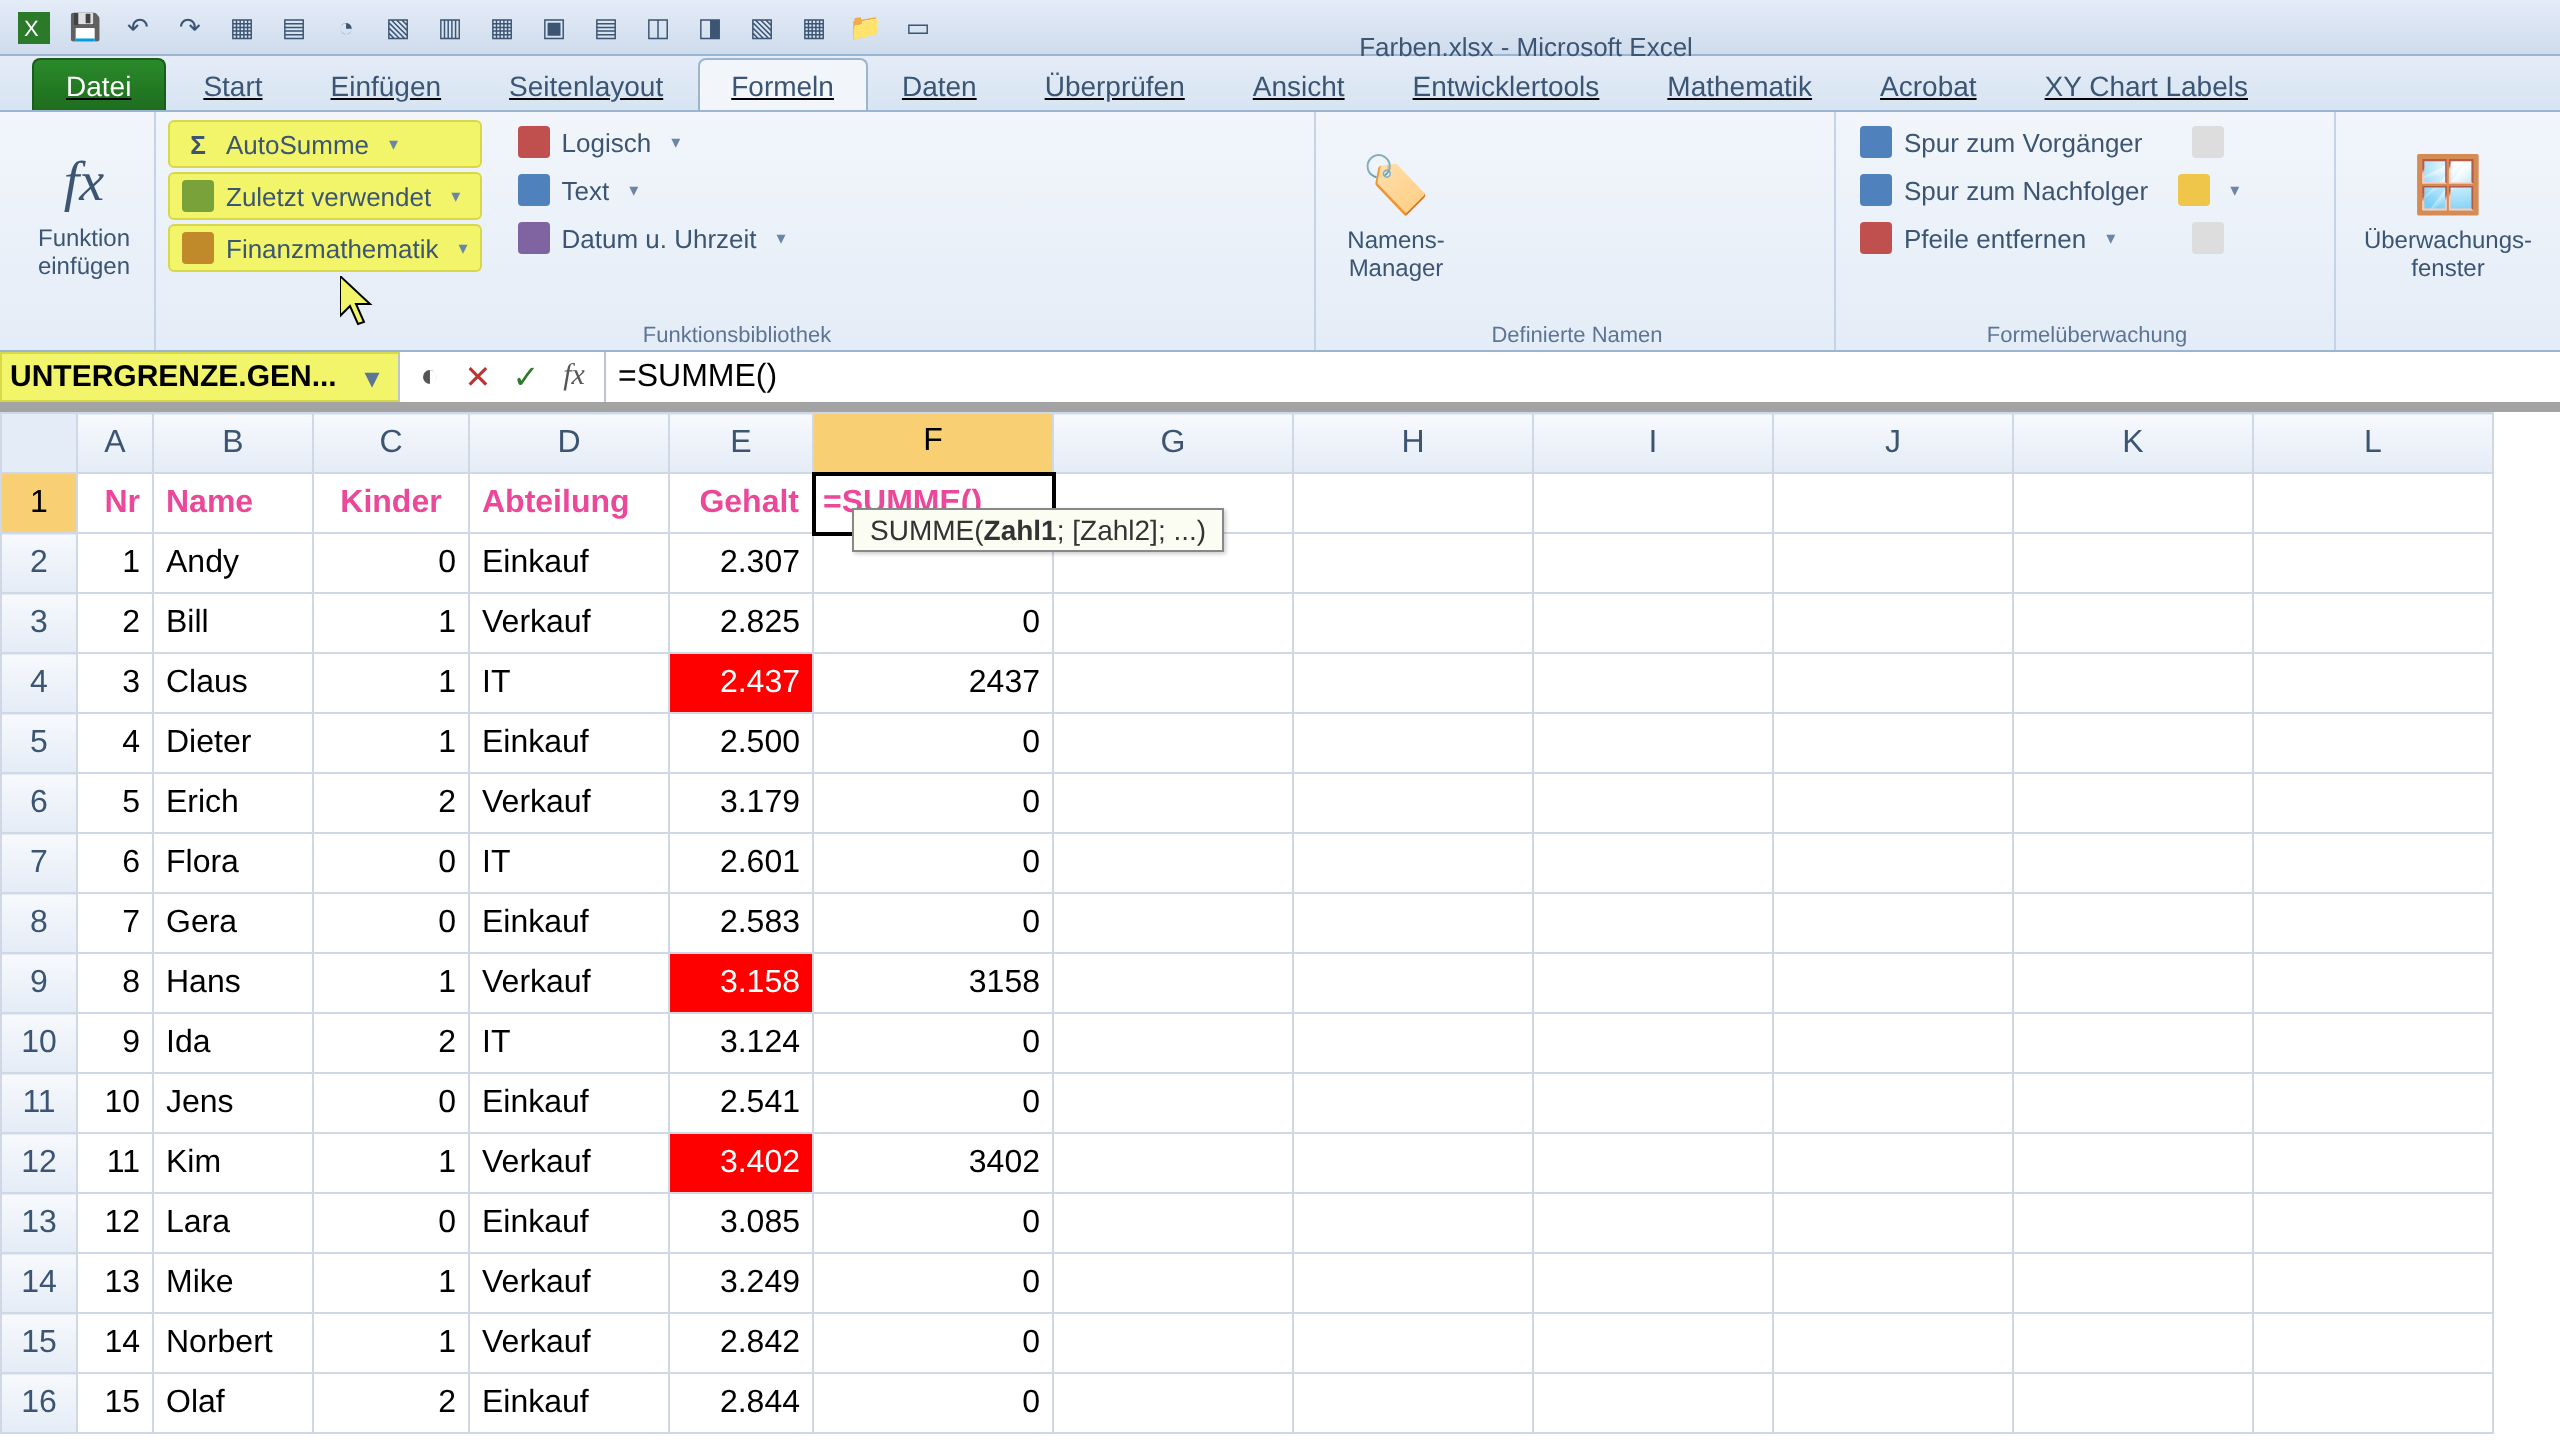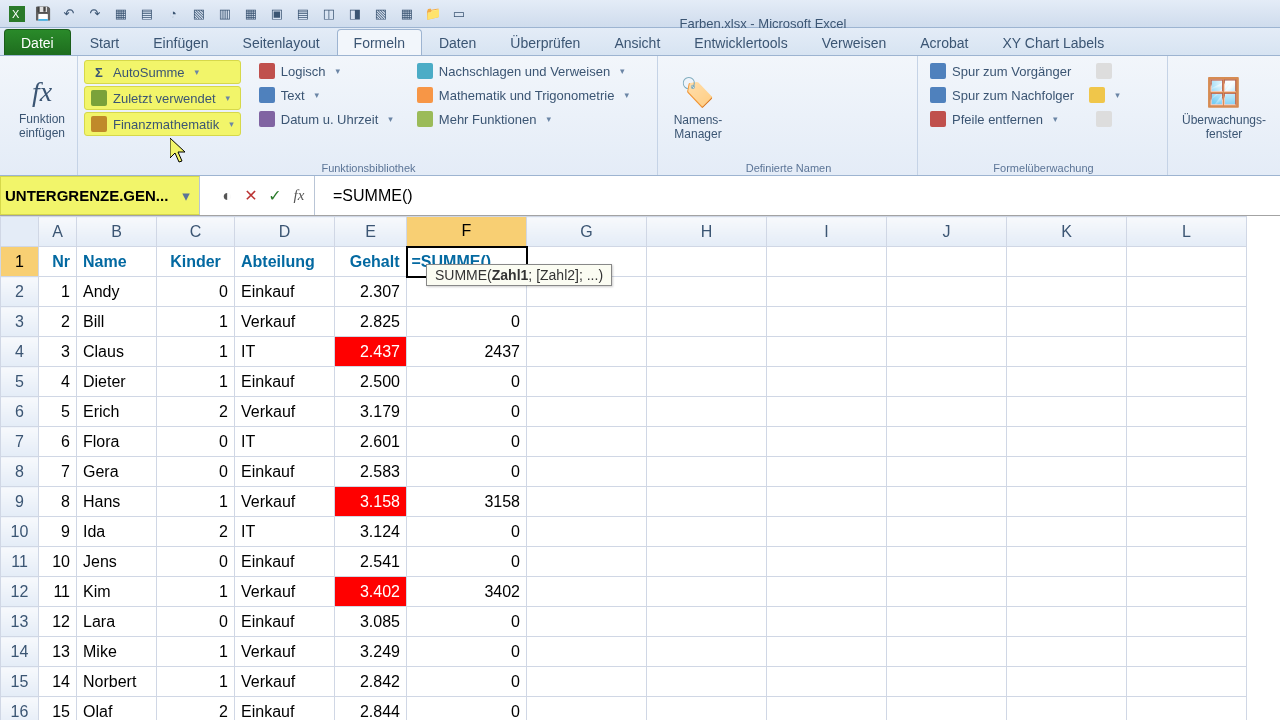--- a/index.html
+++ b/index.html
@@ -5,21 +5,21 @@
   * { box-sizing: border-box; margin: 0; padding: 0; font-family: "Segoe UI", Tahoma, sans-serif; }
   body { background: #fff; width: 1280px; height: 720px; overflow: hidden; user-select: none; }
 
   
   .titlebar { height: 28px; background: linear-gradient(#e4ecf7,#cfdced); display: flex; align-items: center; border-bottom: 1px solid #9db4d1; }
   .qat { display: flex; align-items: center; gap: 4px; padding: 0 6px; }
   .qat .qat-btn { width: 22px; height: 22px; display:flex;align-items:center;justify-content:center; font-size:13px; color:#3b5573; border:1px solid transparent; border-radius:3px;}
   .titletext { flex:1; text-align:center; font-size:13px; color:#3b5573;margin-top:19px; }
 
   
-  .ribbon-tabs { height: 28px; background: linear-gradient(#e4ecf7,#d7e4f2); display:flex; align-items:flex-end; padding-left:4px; border-bottom:1px solid #9db4d1;}
+  .ribbon-tabs { height: 28px; background: linear-gradient(#e4ecf7,#d7e4f2); display:flex; align-items:flex-end; padding-left:16px; border-bottom:1px solid #9db4d1;text-decoration:underline;}
   .ribbon-tabs .tab { padding: 5px 16px 4px; font-size: 14px; color: #3b5573; cursor:pointer; border:1px solid transparent; border-bottom:none; border-radius:4px 4px 0 0;}
   .ribbon-tabs .tab.file { background: linear-gradient(#2a8a2a,#1e6d1e); color:#fff; border-color:#1a5d1a; margin-right:2px;}
   .ribbon-tabs .tab.active { background:#f2f6fb; border-color:#9db4d1; }
 
   
   .ribbon-body { height: 120px; background: linear-gradient(#f2f6fb,#e4ecf7); display:flex; border-bottom:1px solid #9db4d1; }
   .rgroup { display:flex; flex-direction:column; border-right:1px solid #c5d3e6; padding:4px 6px 0; position:relative;}
   .rgroup-label { position:absolute; bottom:1px; left:2px; right:0; text-align:center; font-size:11px; color:#5c7597;}
   .big-btn { display:flex; flex-direction:column; align-items:center; justify-content:center; width:72px; height:96px; gap:4px; text-align:center; font-size:12px; color:#3b5573; cursor:pointer; border-radius:3px;}
   .icon-lg { font-size:28px; }
@@ -28,21 +28,21 @@
   .rbtn { display:flex; align-items:center; gap:6px; font-size:13px; color:#3b5573; padding:3px 6px; cursor:pointer; border-radius:3px; white-space:nowrap;}
   .rbtn svg, .rbtn .mini-icon { width:16px; height:16px; flex-shrink:0; }
   .caret::after{content:"▾"; font-size:9px; margin-left:4px; color:#6b85a5;}
 
   .highlight-yellow { background:#f2f56a !important; border:1px solid #d6d84a; }
   .cursor-arrow {
     position:absolute; width:20px; height:28px; pointer-events:none; z-index:1000;
   }
 
   
-  .formula-row { height:40px; display:flex; align-items:stretch; border-bottom:1px solid #a3a3a3;gap:12px; }
+  .formula-row { height:30px; display:flex; align-items:stretch; border-bottom:5px solid #a3a3a3; }
   .name-box { width:200px; display:flex; align-items:center; border-right:1px solid #b9c5d6; padding:0 4px; font-size:15px; position:relative;}
   .name-box .nm { flex:1; overflow:hidden; white-space:nowrap; text-overflow:ellipsis; font-weight:bold;}
   .name-box .dd { width:18px; text-align:center; color:#5c7597; cursor:pointer;}
   .fb-btns { display:flex; align-items:center; gap:2px; padding:0 4px; border-right:1px solid #b9c5d6;}
   .fb-btns .b { width:22px; height:22px; display:flex; align-items:center; justify-content:center; color:#555; cursor:pointer; border-radius:3px;}
   .fb-btns .b.cancel{color:#b33;}
   .fb-btns .b.accept{color:#2a7a2a;}
   .fb-btns .b.fx{font-style:italic; font-family:"Times New Roman",serif; font-size:15px;}
   .formula-input { flex:1; display:flex; align-items:center; padding:0 6px; font-size:16px; }
 
@@ -50,21 +50,21 @@
   .sheet-wrap { position:relative; }
   table.sheet { border-collapse:collapse; table-layout:fixed; }
   table.sheet th, table.sheet td { border:1px solid #d0d7e5; font-size:16px; height:30px; }
   table.sheet th { background:linear-gradient(#f7f9fc,#e4ecf7); font-weight:normal; color:#3b5573; text-align:center; position:relative;}
   table.sheet th.corner{background:#e4ecf7;width:38px;}
   table.sheet td { padding:0 6px; background:#fff; }
   th.rowhdr { width:38px; text-align:center; background:linear-gradient(to right,#f7f9fc,#e4ecf7); }
   th.rowhdr.active{ background:#f8cf73 !important; color:#000;}
   th.colhdr.active{ background:#f8cf73 !important; color:#000;}
 
-  .hdr-row-1 td { background:#9bbb59; color:#0369a1; font-weight:bold; }
+  .hdr-row-1 td { background:#9bbb59; color:#ec4899; font-weight:bold; }
   .num { text-align:right; }
   .txt { text-align:left; }
 
   .cell-red { background:#ff0000 !important; color:#fff; }
 
   
   .active-cell { border:2px solid #000 !important; padding:0 4px !important; background:#fff; }
   .active-cell .edit-text { font-size:16px; }
 
   
@@ -127,21 +127,21 @@
 <div class="ribbon-tabs">
   <div class="tab file">Datei</div>
   <div class="tab">Start</div>
   <div class="tab">Einfügen</div>
   <div class="tab">Seitenlayout</div>
   <div class="tab active">Formeln</div>
   <div class="tab">Daten</div>
   <div class="tab">Überprüfen</div>
   <div class="tab">Ansicht</div>
   <div class="tab">Entwicklertools</div>
-  <div class="tab">Verweisen</div>
+  <div class="tab">Mathematik</div>
   <div class="tab">Acrobat</div>
   <div class="tab">XY Chart Labels</div>
 </div>
 
 <div class="ribbon-body">
 
   <div class="rgroup" style="width:78px">
     <div class="big-btn">
       <span class="icon-lg" style="font-style:italic;font-family:'Times New Roman'">fx</span>
       <span>Funktion einfügen</span>
@@ -169,34 +169,20 @@
             <span class="mini-icon" style="background:#c0504d"></span>
             <span>Logisch</span>
           </div>
         <div class="rbtn caret">
             <span class="mini-icon" style="background:#4f81bd"></span>
             <span>Text</span>
           </div>
         <div class="rbtn caret">
             <span class="mini-icon" style="background:#8064a2"></span>
             <span>Datum u. Uhrzeit</span>
-          </div>
-      </div>
-      <div class="stack">
-        <div class="rbtn caret">
-            <span class="mini-icon" style="background:#4bacc6"></span>
-            <span>Nachschlagen und Verweisen</span>
-          </div>
-        <div class="rbtn caret">
-            <span class="mini-icon" style="background:#f79646"></span>
-            <span>Mathematik und Trigonometrie</span>
-          </div>
-        <div class="rbtn caret">
-            <span class="mini-icon" style="background:#9bbb59"></span>
-            <span>Mehr Funktionen</span>
           </div>
       </div>
     </div>
     <div class="rgroup-label">Funktionsbibliothek</div>
 
     <svg class="cursor-arrow" style="left:92px; top:82px" viewBox="0 0 20 28">
       <polygon points="0,0 0,20 5,15 9,24 12,23 8,14 15,14" fill="#f2f56a" stroke="#000" stroke-width="1"></polygon>
     </svg>
   </div>
 

